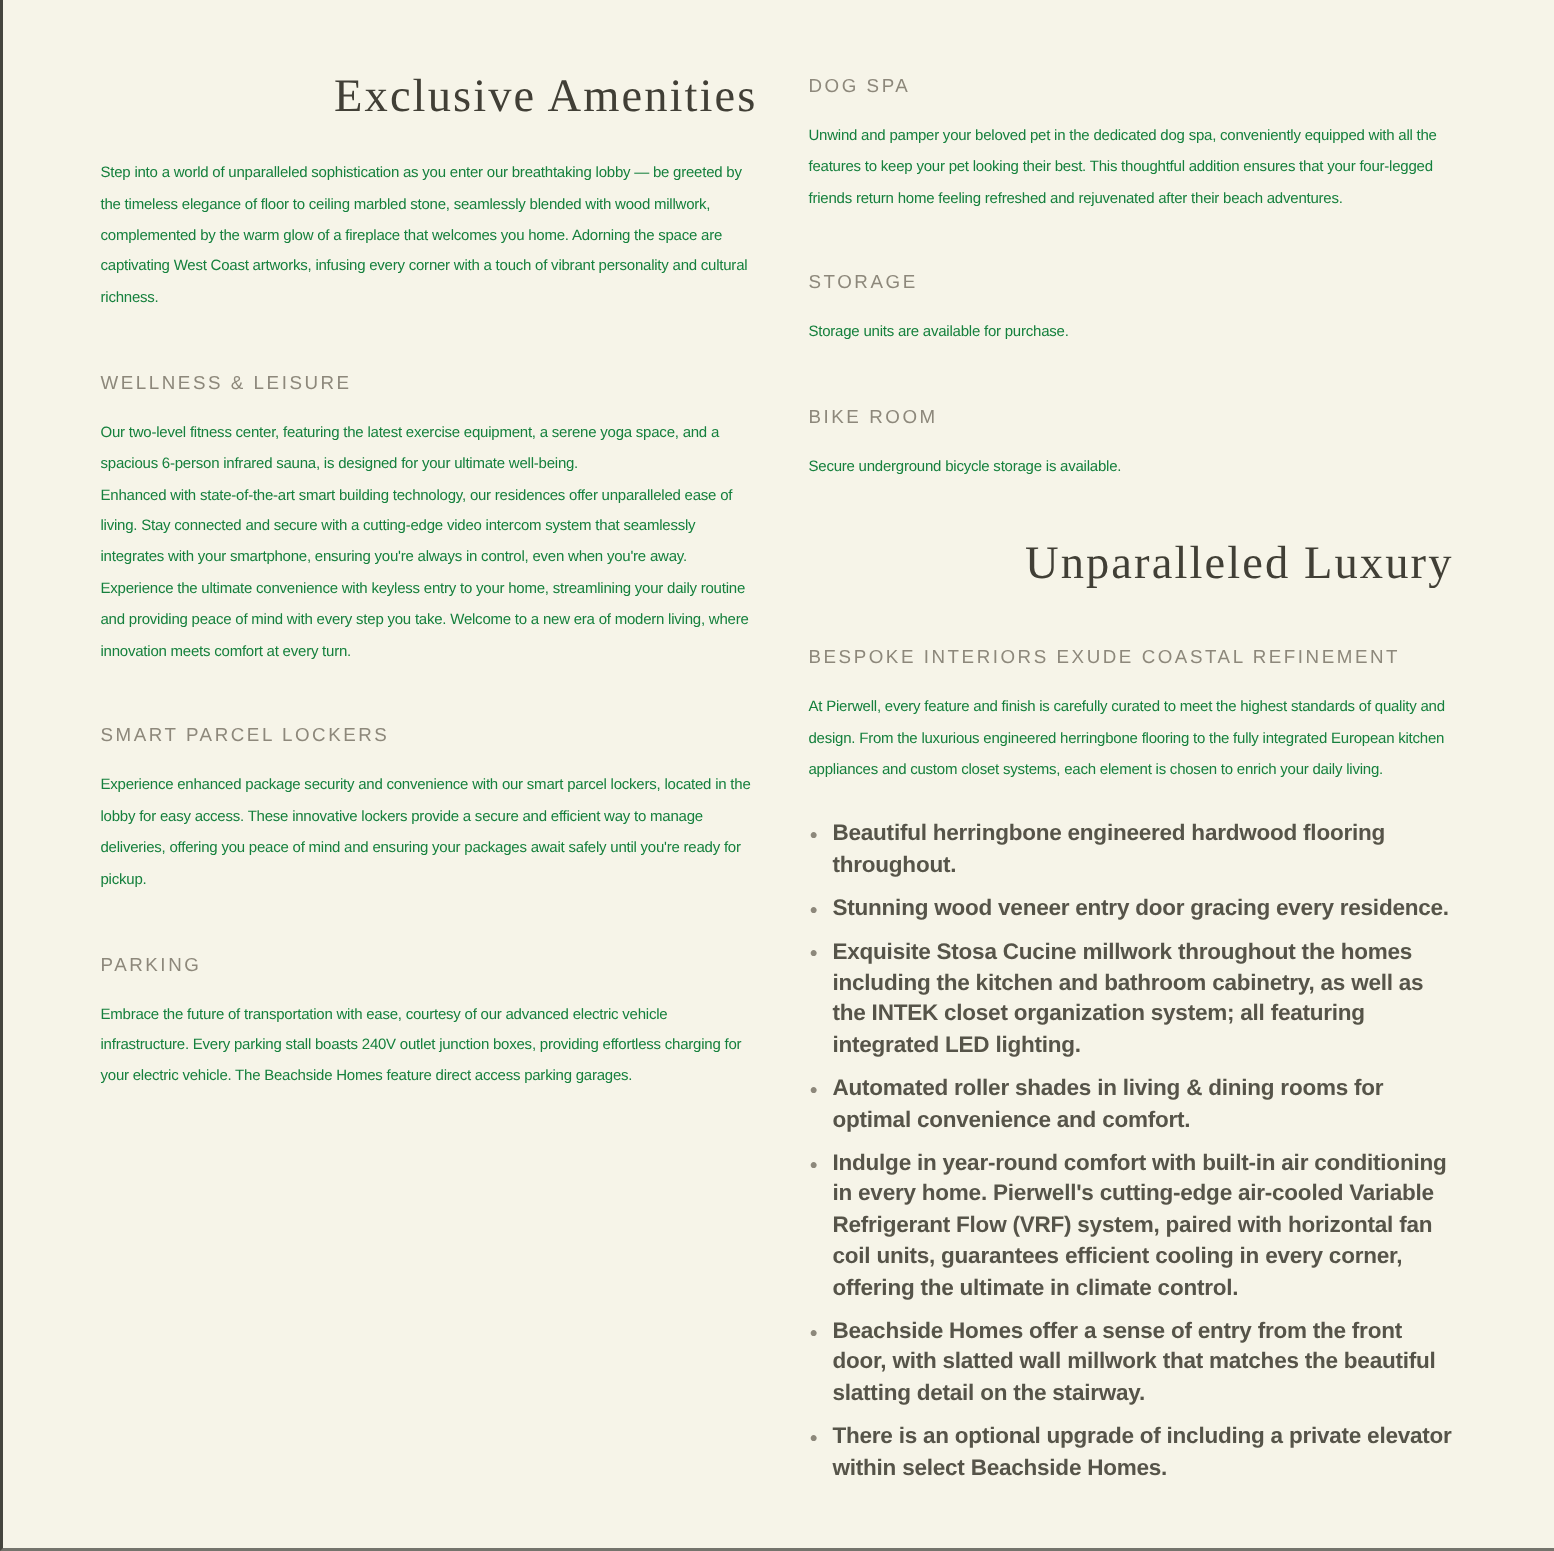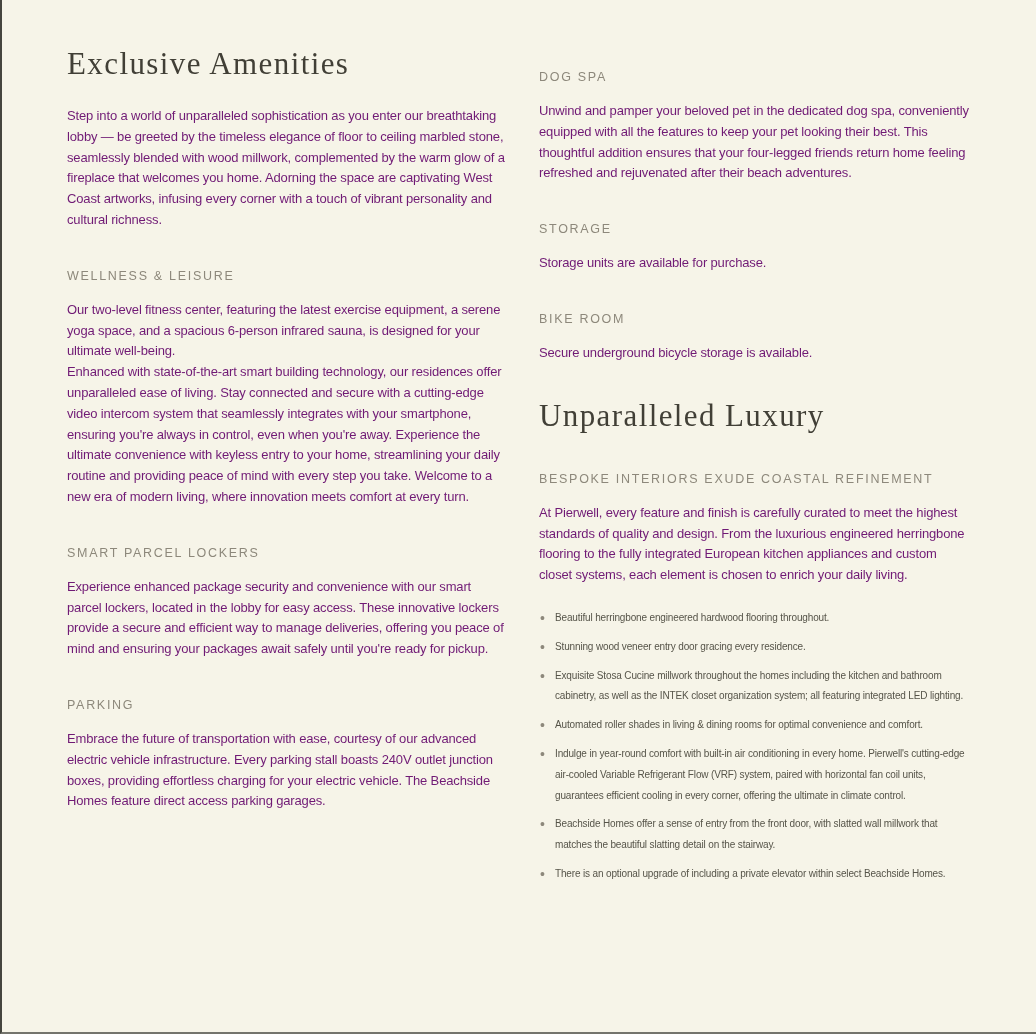--- a/index.html
+++ b/index.html
@@ -28,54 +28,56 @@
   .col-right { width: 430px; flex: 0 0 430px; }
 
   .display-title {
     font-family: "Liberation Serif", "DejaVu Serif", serif;
     font-weight: 400;
     font-size: 31px;
     line-height: 36px;
     letter-spacing: 1.4px;
     color: #413f36;
     margin: 0 0 24px 0;
+    text-align: right;
   }
   .eyebrow {
     font-size: 12.5px;
     line-height: 15px;
     font-weight: 500;
     letter-spacing: 1.7px;
     text-transform: uppercase;
     color: #8d887b;
     margin: 38px 0 16px 0;
   }
   .eyebrow.first { margin-top: 0; }
-  .col-right .eyebrow.first { margin-top: 24px; }
+  .col-right .eyebrow.first { margin-top: 4px; }
   .body-text {
-    font-size: 13px;
+    font-size: 10px;
     line-height: 20.8px;
     letter-spacing: -0.15px;
-    color: #701a75;
+    color: #15803d;
     margin: 0;
   }
   .display-title.second { margin: 34px 0 38px 0; }
 
   ul.bullets {
     list-style: none;
     margin: 22px 0 0 0;
     padding: 0;
   }
   ul.bullets li {
     position: relative;
     padding-left: 16px;
     margin: 0 0 8px 0;
-    font-size: 10px;
+    font-size: 15px;
     line-height: 20.8px;
     letter-spacing: -0.15px;
     color: #565449;
+    font-weight: bold;
   }
   ul.bullets li::before {
     content: "\2022";
     position: absolute;
     left: 1px;
     top: 0;
     color: #8d887b;
     font-size: 14px;
   }
 </style>

